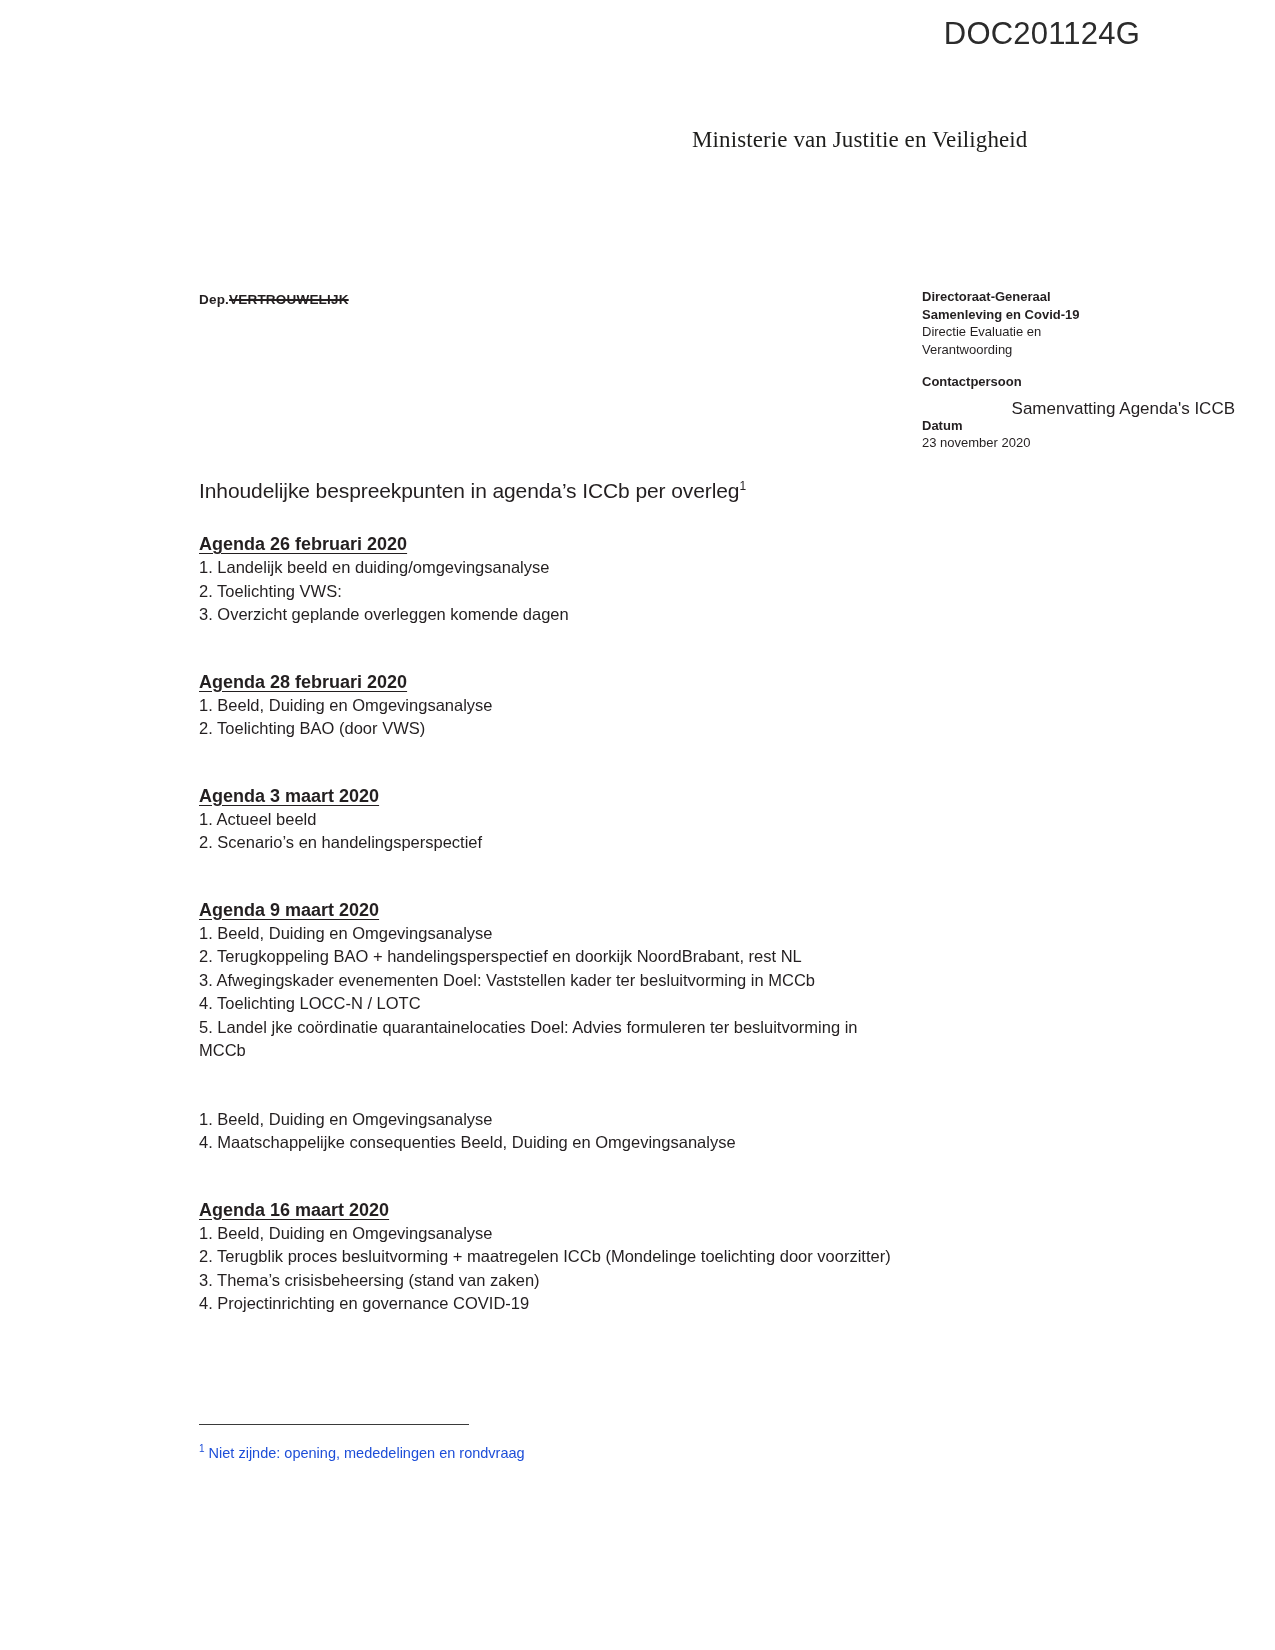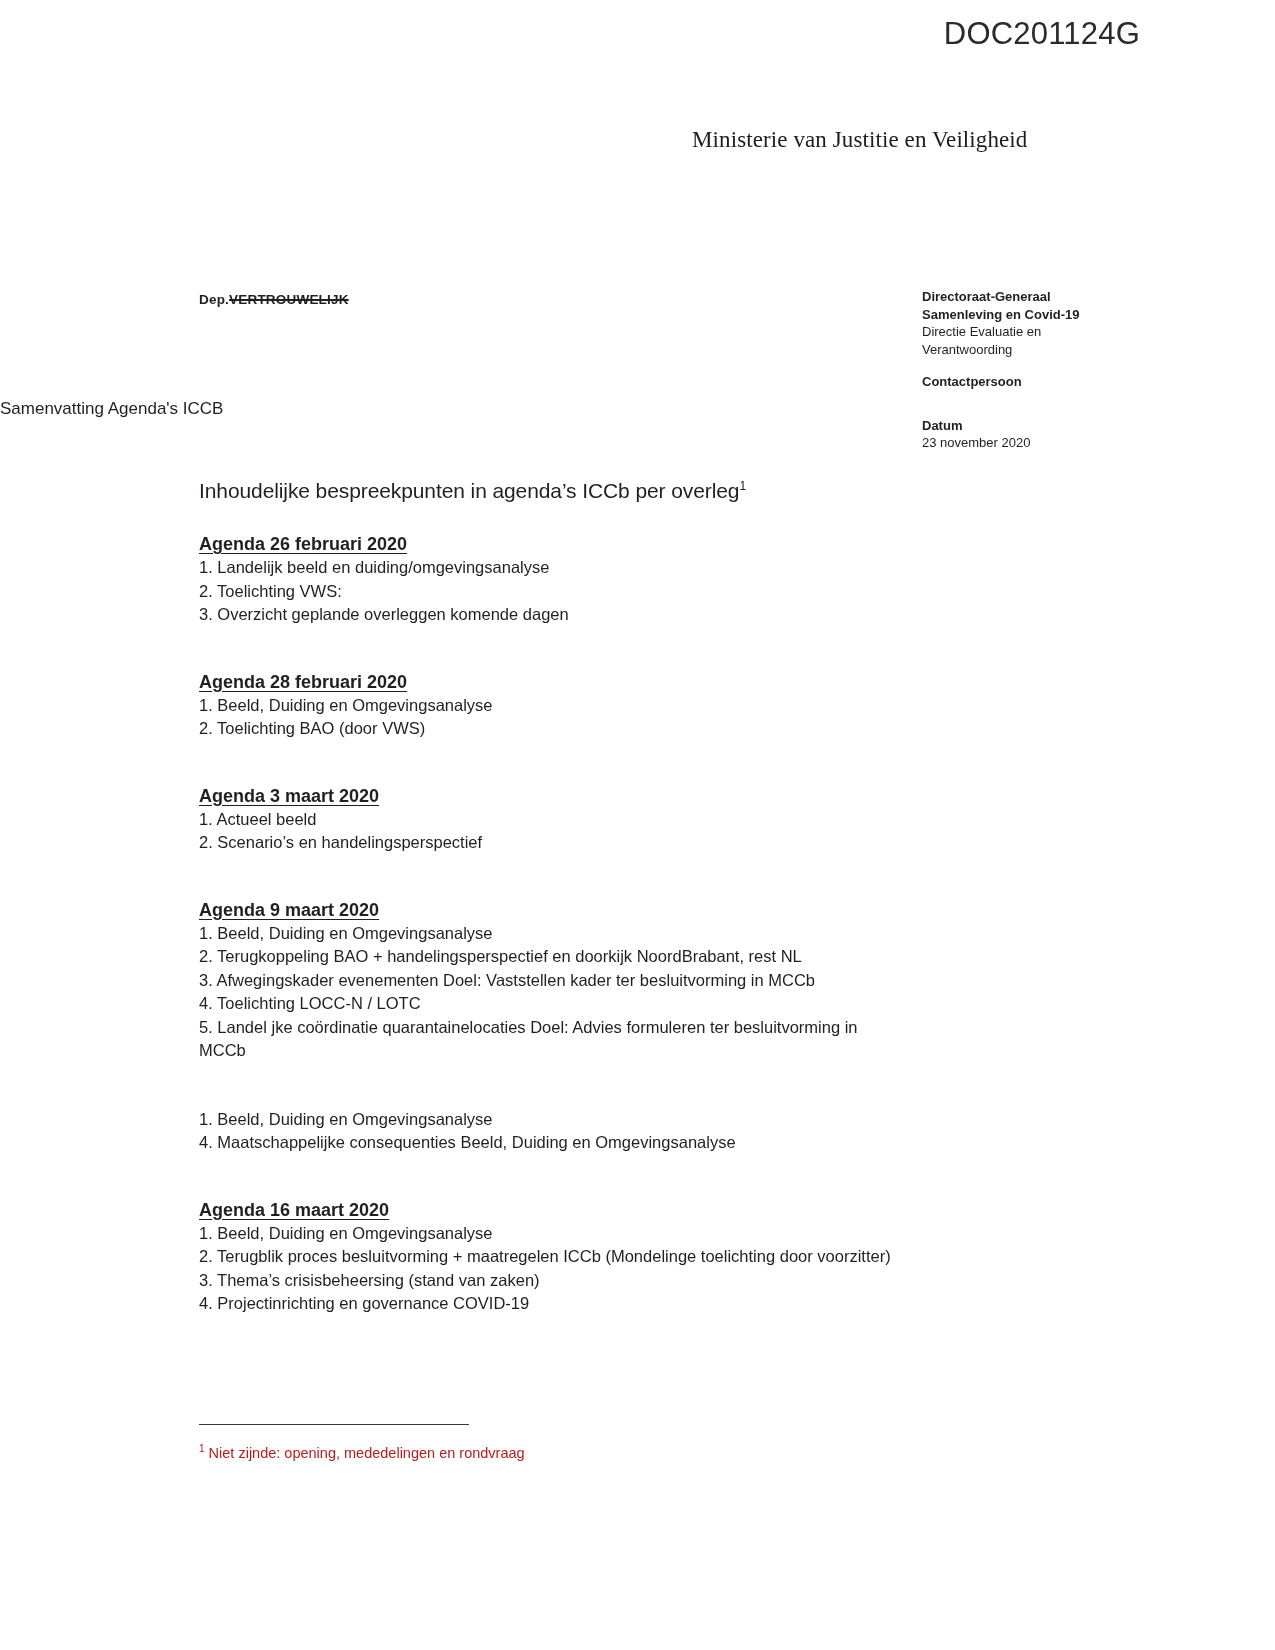--- a/index.html
+++ b/index.html
@@ -75,21 +75,21 @@
   .meta .block { margin-bottom: 0; }
   .meta .spacer-sm { height: 15px; }
   .meta .spacer-md { height: 26px; }
 
   
   .subtitle {
     position: absolute;
     top: 399px;
     left: 0;
     width: 1275px;
-    text-align: left;
+    text-align: right;
     font-size: 17px;
     color: #231f20;
     padding-right: 40px;
     box-sizing: border-box;
   }
 
   
   .body {
     position: absolute;
     top: 478px;
@@ -139,21 +139,21 @@
   }
   .footnote-rule {
     width: 270px;
     height: 0;
     border-top: 1.3px solid #3a3a3a;
     margin-bottom: 19px;
   }
   .footnote-text {
     font-size: 14.5px;
     line-height: 19px;
-    color: #b91c1c;
+    color: #1d4ed8;
   }
   .footnote-text sup {
     font-size: 10px;
     vertical-align: super;
     line-height: 0;
   }
 </style>
 </head>
 <body>
 

